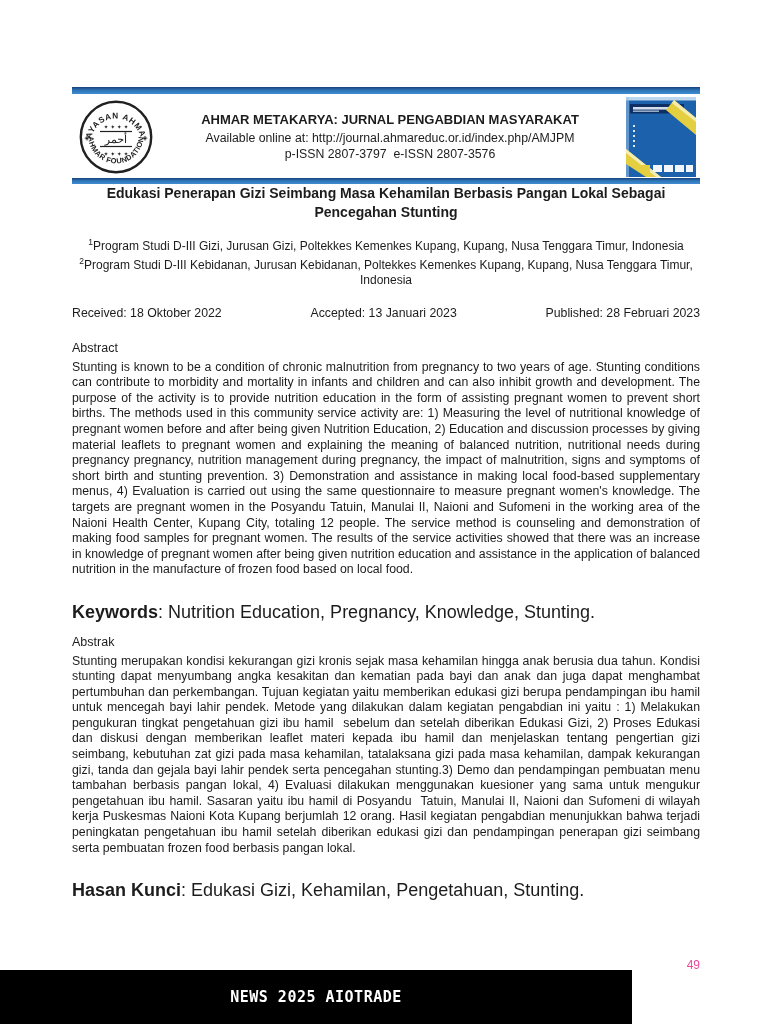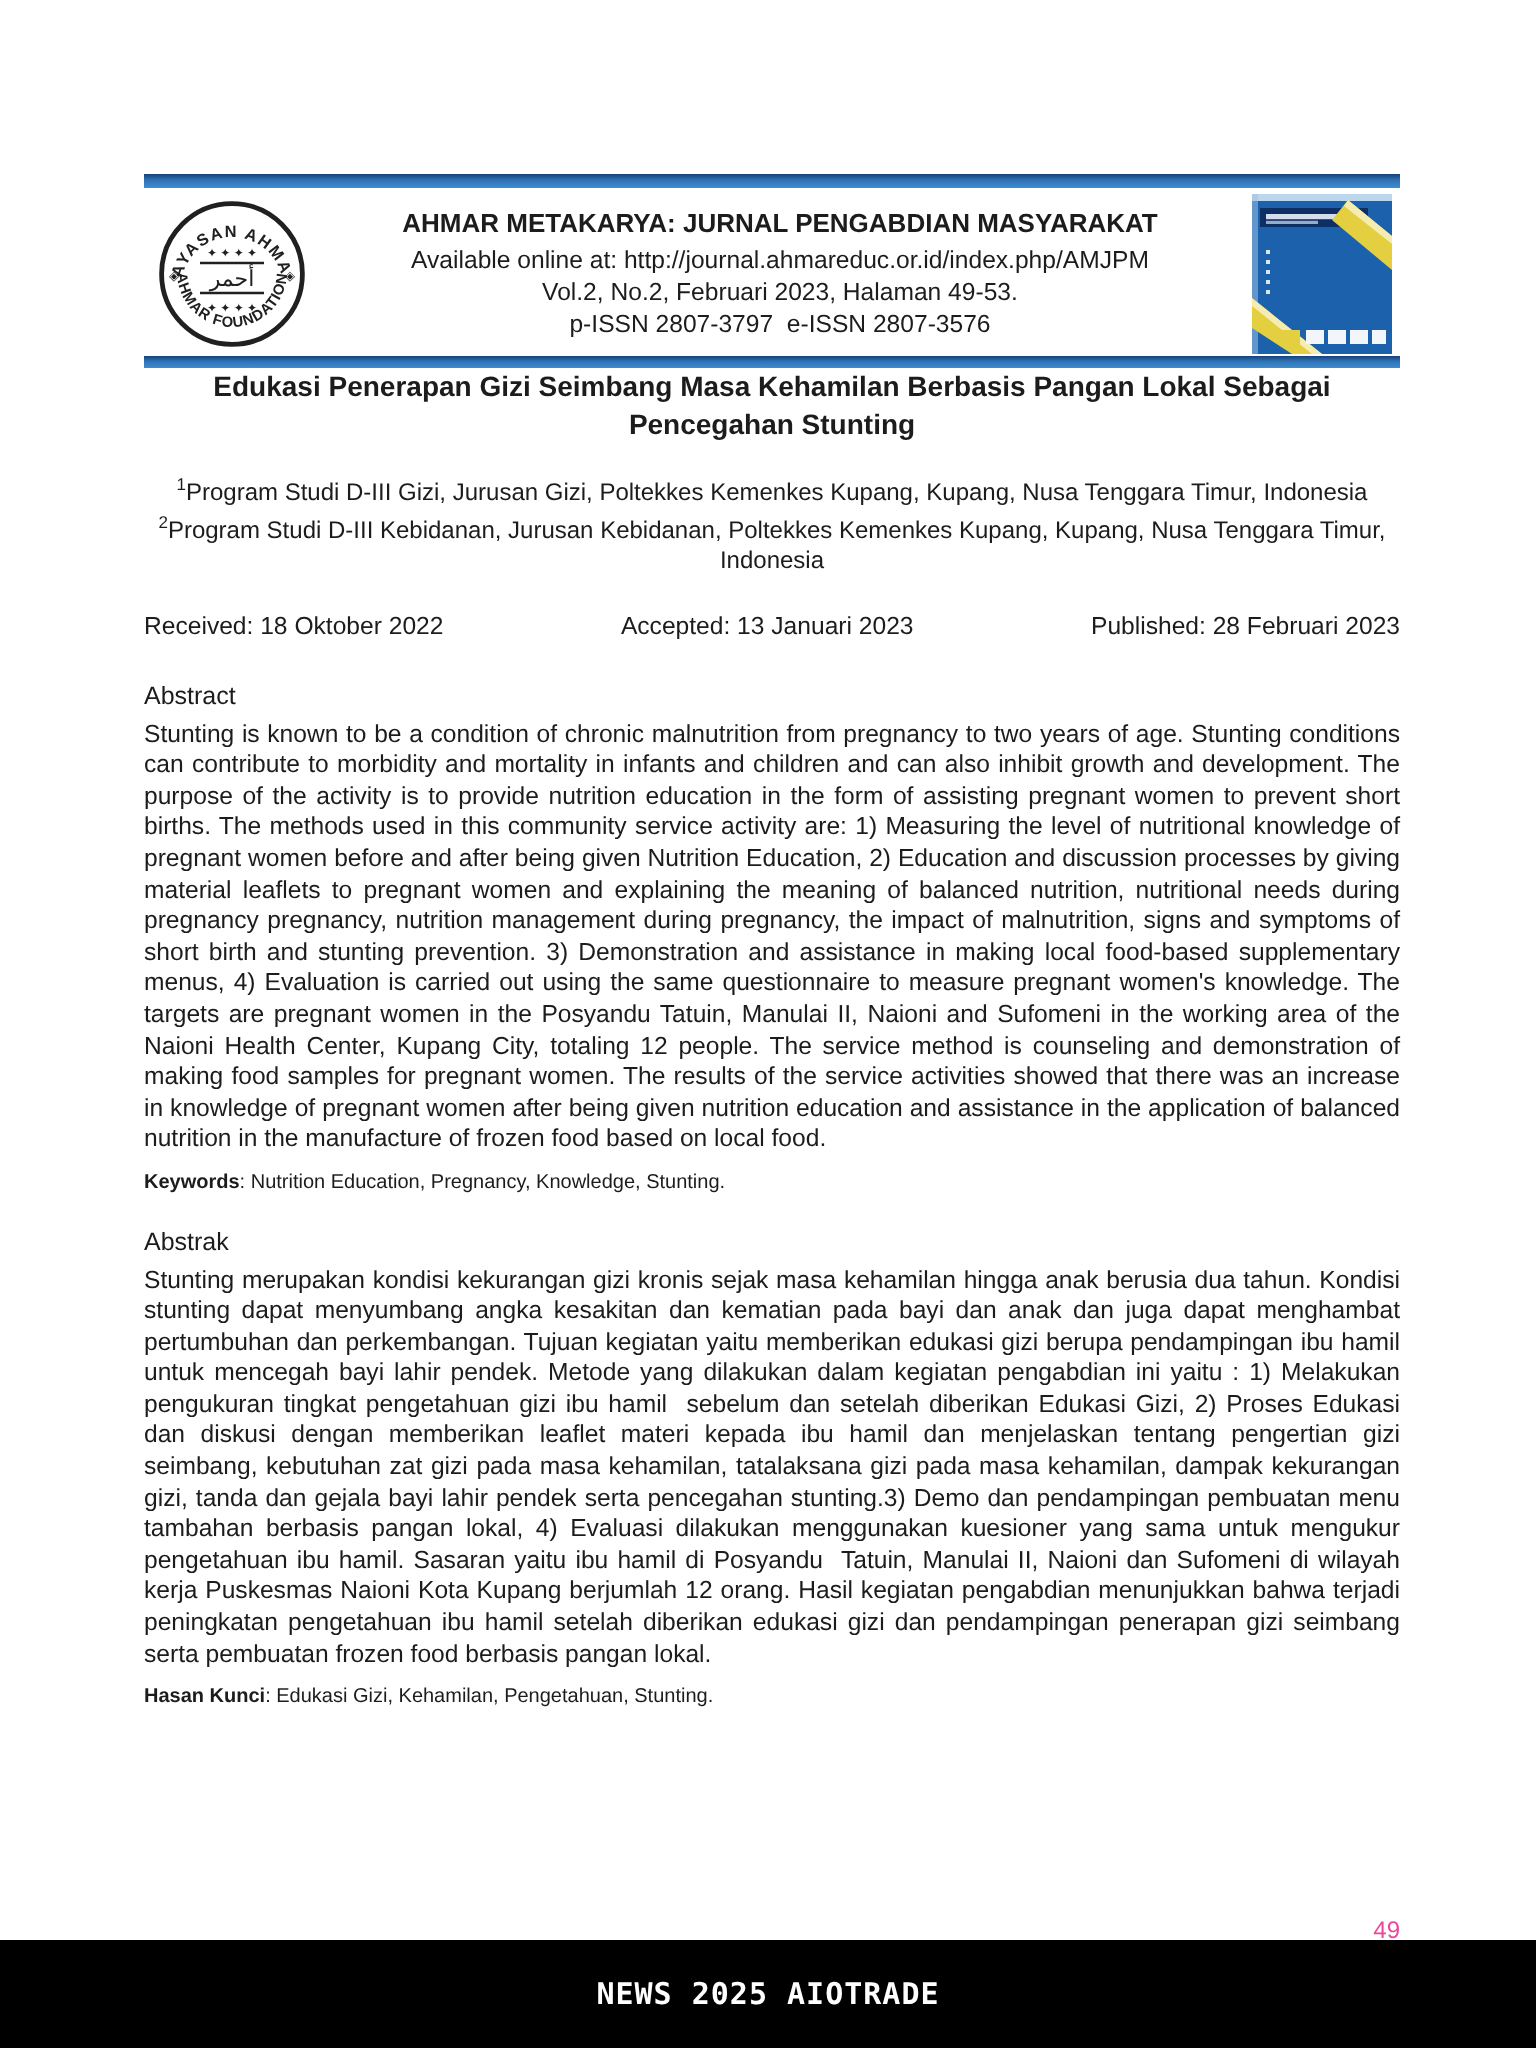--- a/index.html
+++ b/index.html
@@ -76,39 +76,39 @@
     margin-top: 21px;
   }
   .para {
     margin-top: 5px;
     font-size: 12.3px;
     line-height: 15.6px;
     text-align: justify;
     white-space: pre-wrap;
   }
   .kw-line {
-    margin-top: 6px;
-    font-size: 10px;
+    margin-top: 27px;
+    font-size: 18px;
     line-height: 15.6px;
   }
   .kw-line b { font-weight: bold; }
 
   .page-number {
     position: absolute;
     top: 958px;
     right: 68px;
     font-size: 12px;
     color: #ec4899;
     z-index: 1;
   }
   .footer-bar {
     position: absolute;
     left: 0;
     top: 970px;
-    width: 768px;
+    width: 632px;
     height: 54px;
     background: #000000;
     z-index: 2;
     display: flex;
     align-items: center;
     justify-content: center;
   }
   .footer-bar-text {
     color: #ffffff;
     font-family: "DejaVu Sans Mono", monospace;
@@ -145,21 +145,20 @@
           <line x1="22" y1="47.5" x2="54" y2="47.5" stroke="#202020" stroke-width="1.2"></line>
           <text x="38" y="57" text-anchor="middle" font-size="6" fill="#202020">✦ ✦ ✦ ✦</text>
           <text x="9" y="41" text-anchor="middle" font-size="6.5" fill="#202020">◈</text>
           <text x="67" y="41" text-anchor="middle" font-size="6.5" fill="#202020">◈</text>
         </svg>
       </div>
 
       <div class="header-center">
         <div class="journal-name">AHMAR METAKARYA: JURNAL PENGABDIAN MASYARAKAT</div>
         <div class="journal-line">Available online at: http://journal.ahmareduc.or.id/index.php/AMJPM</div>
-        <div class="journal-line">Vol.2, No.2, Februari 2023, Halaman 49-53.</div>
         <div class="journal-line">p-ISSN 2807-3797  e-ISSN 2807-3576</div>
       </div>
 
       <div class="cover-box">
         <svg viewBox="0 0 70 80" width="70" height="80">
           <rect x="0" y="0" width="70" height="80" fill="#1b61ab"></rect>
           <rect x="0" y="0" width="70" height="3.5" fill="#bcd6ee"></rect>
           <rect x="0" y="0" width="3" height="80" fill="#9fc3e4" opacity="0.55"></rect>
           <rect x="4" y="7" width="54" height="9.5" fill="#0e2f63"></rect>
           <rect x="7" y="10" width="42" height="2.6" fill="#e9f1fa" opacity="0.9"></rect>

